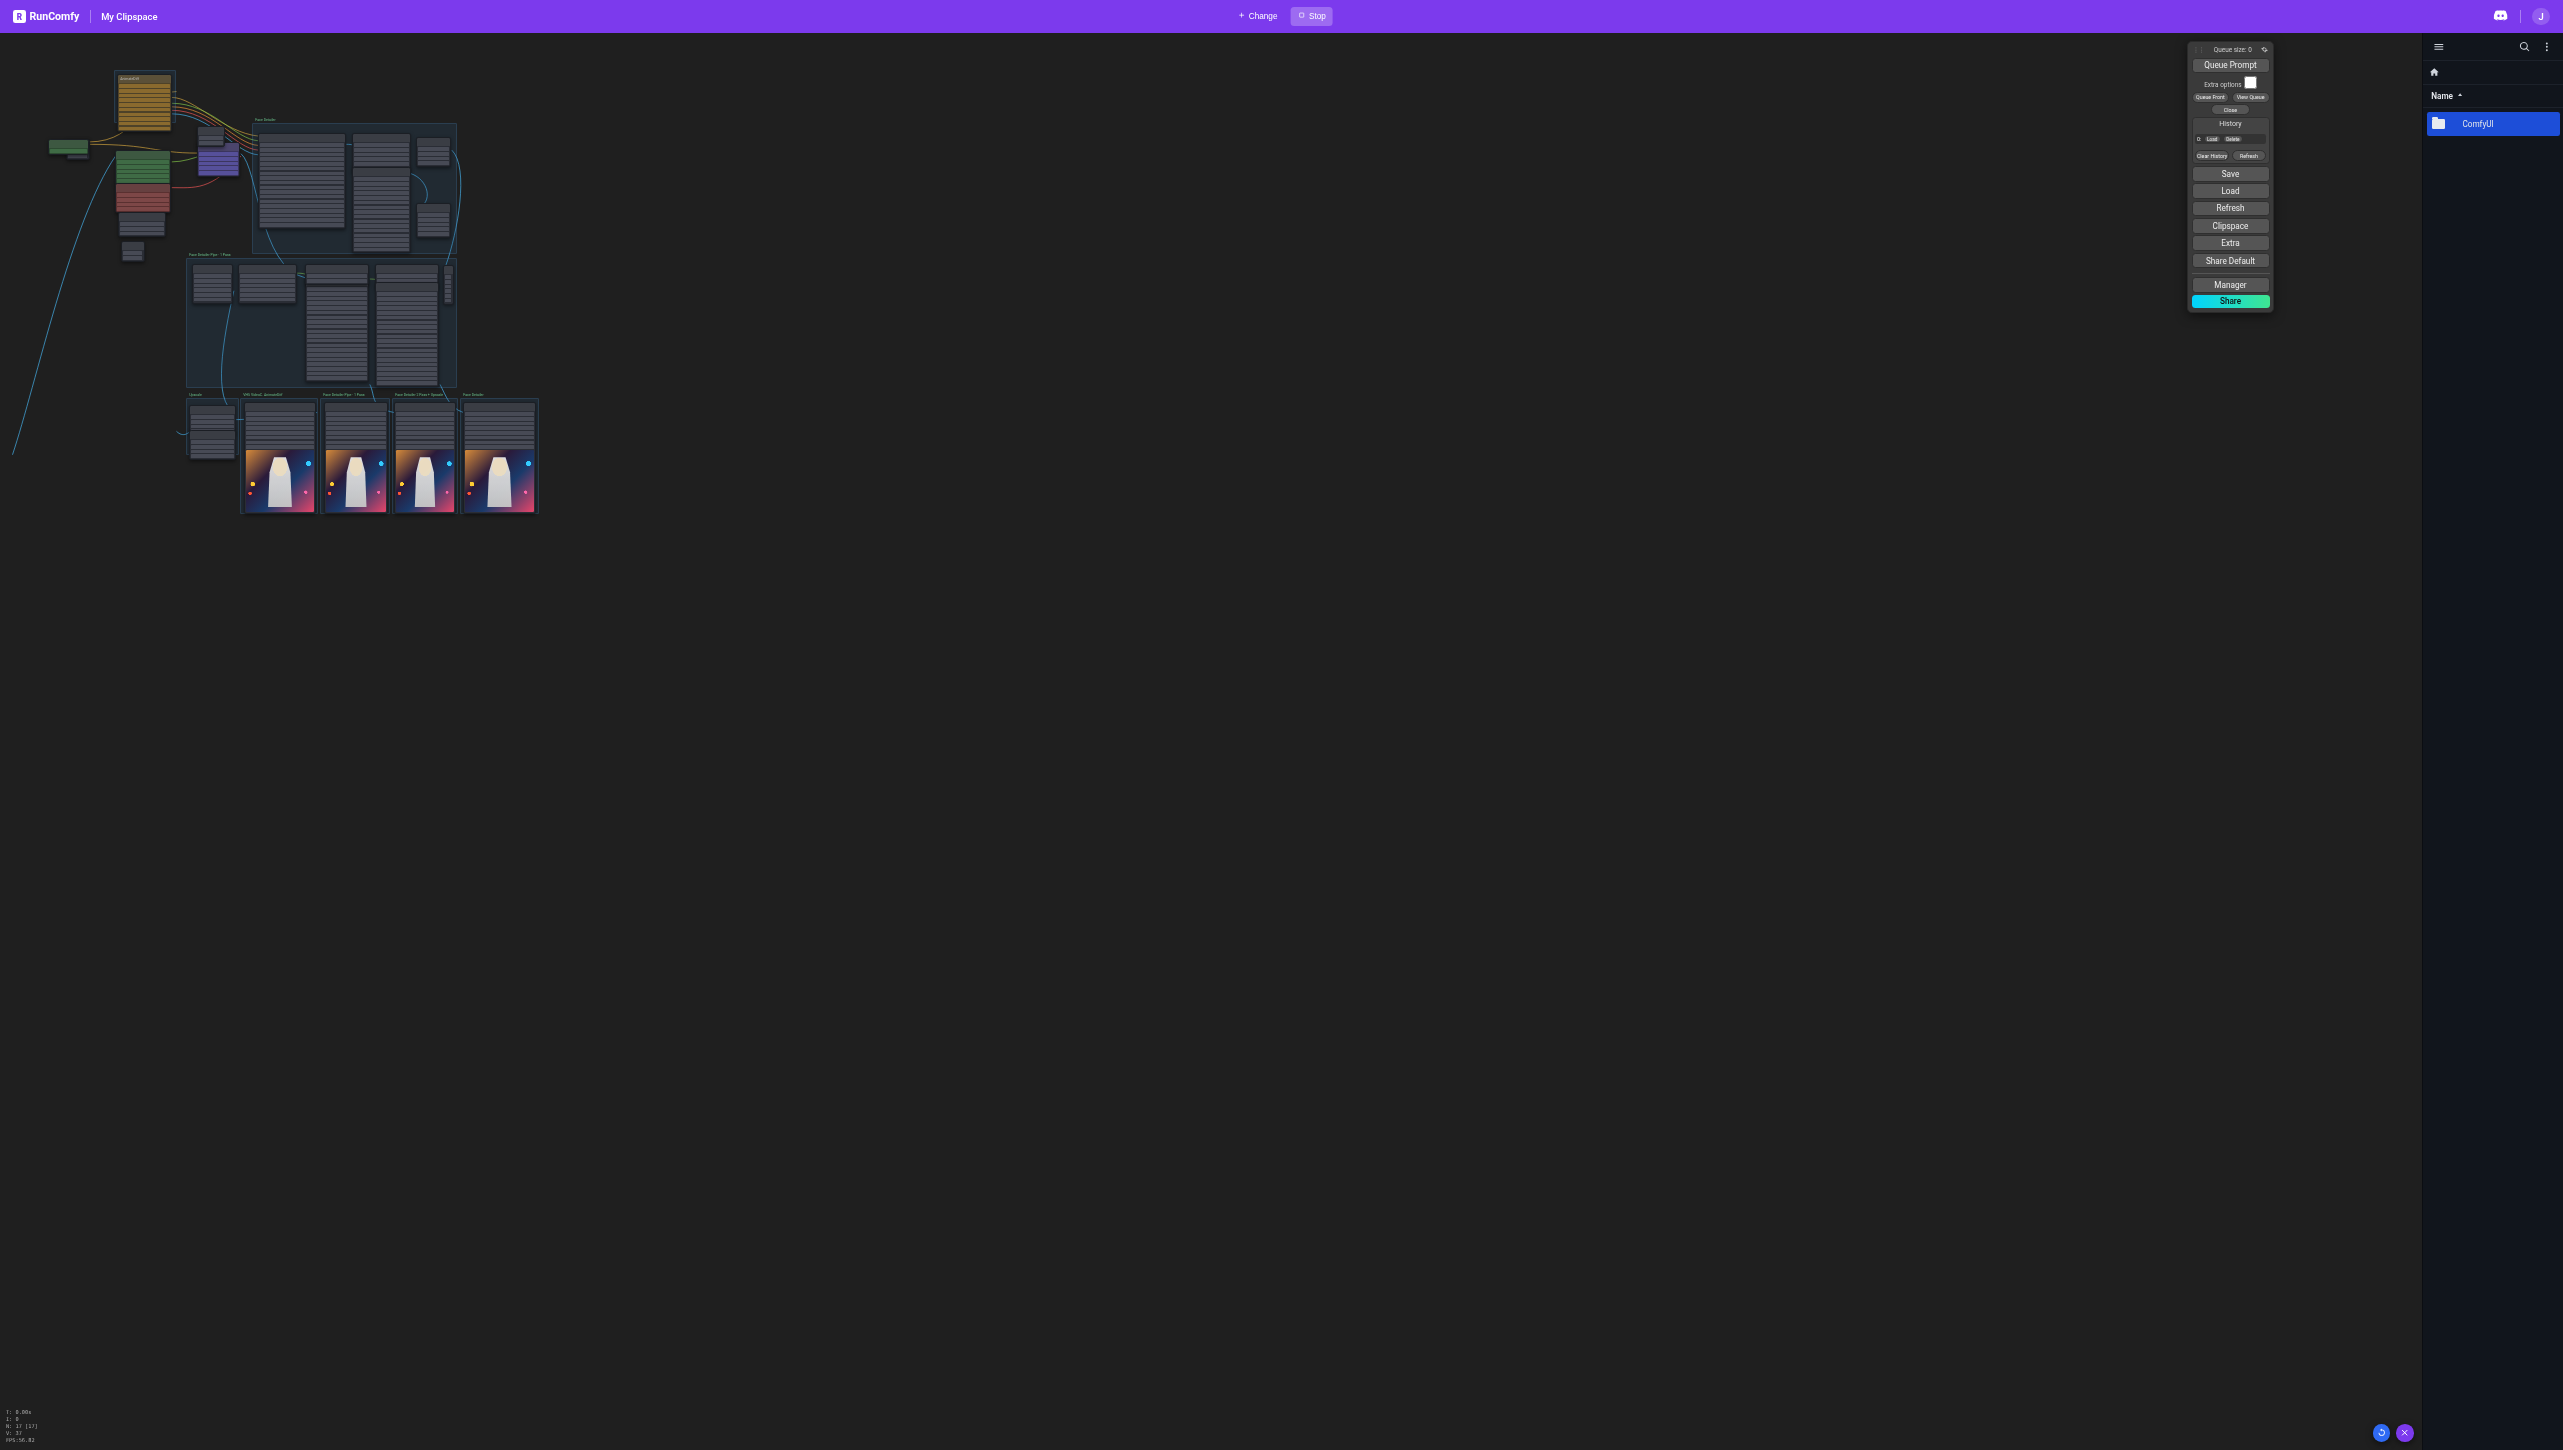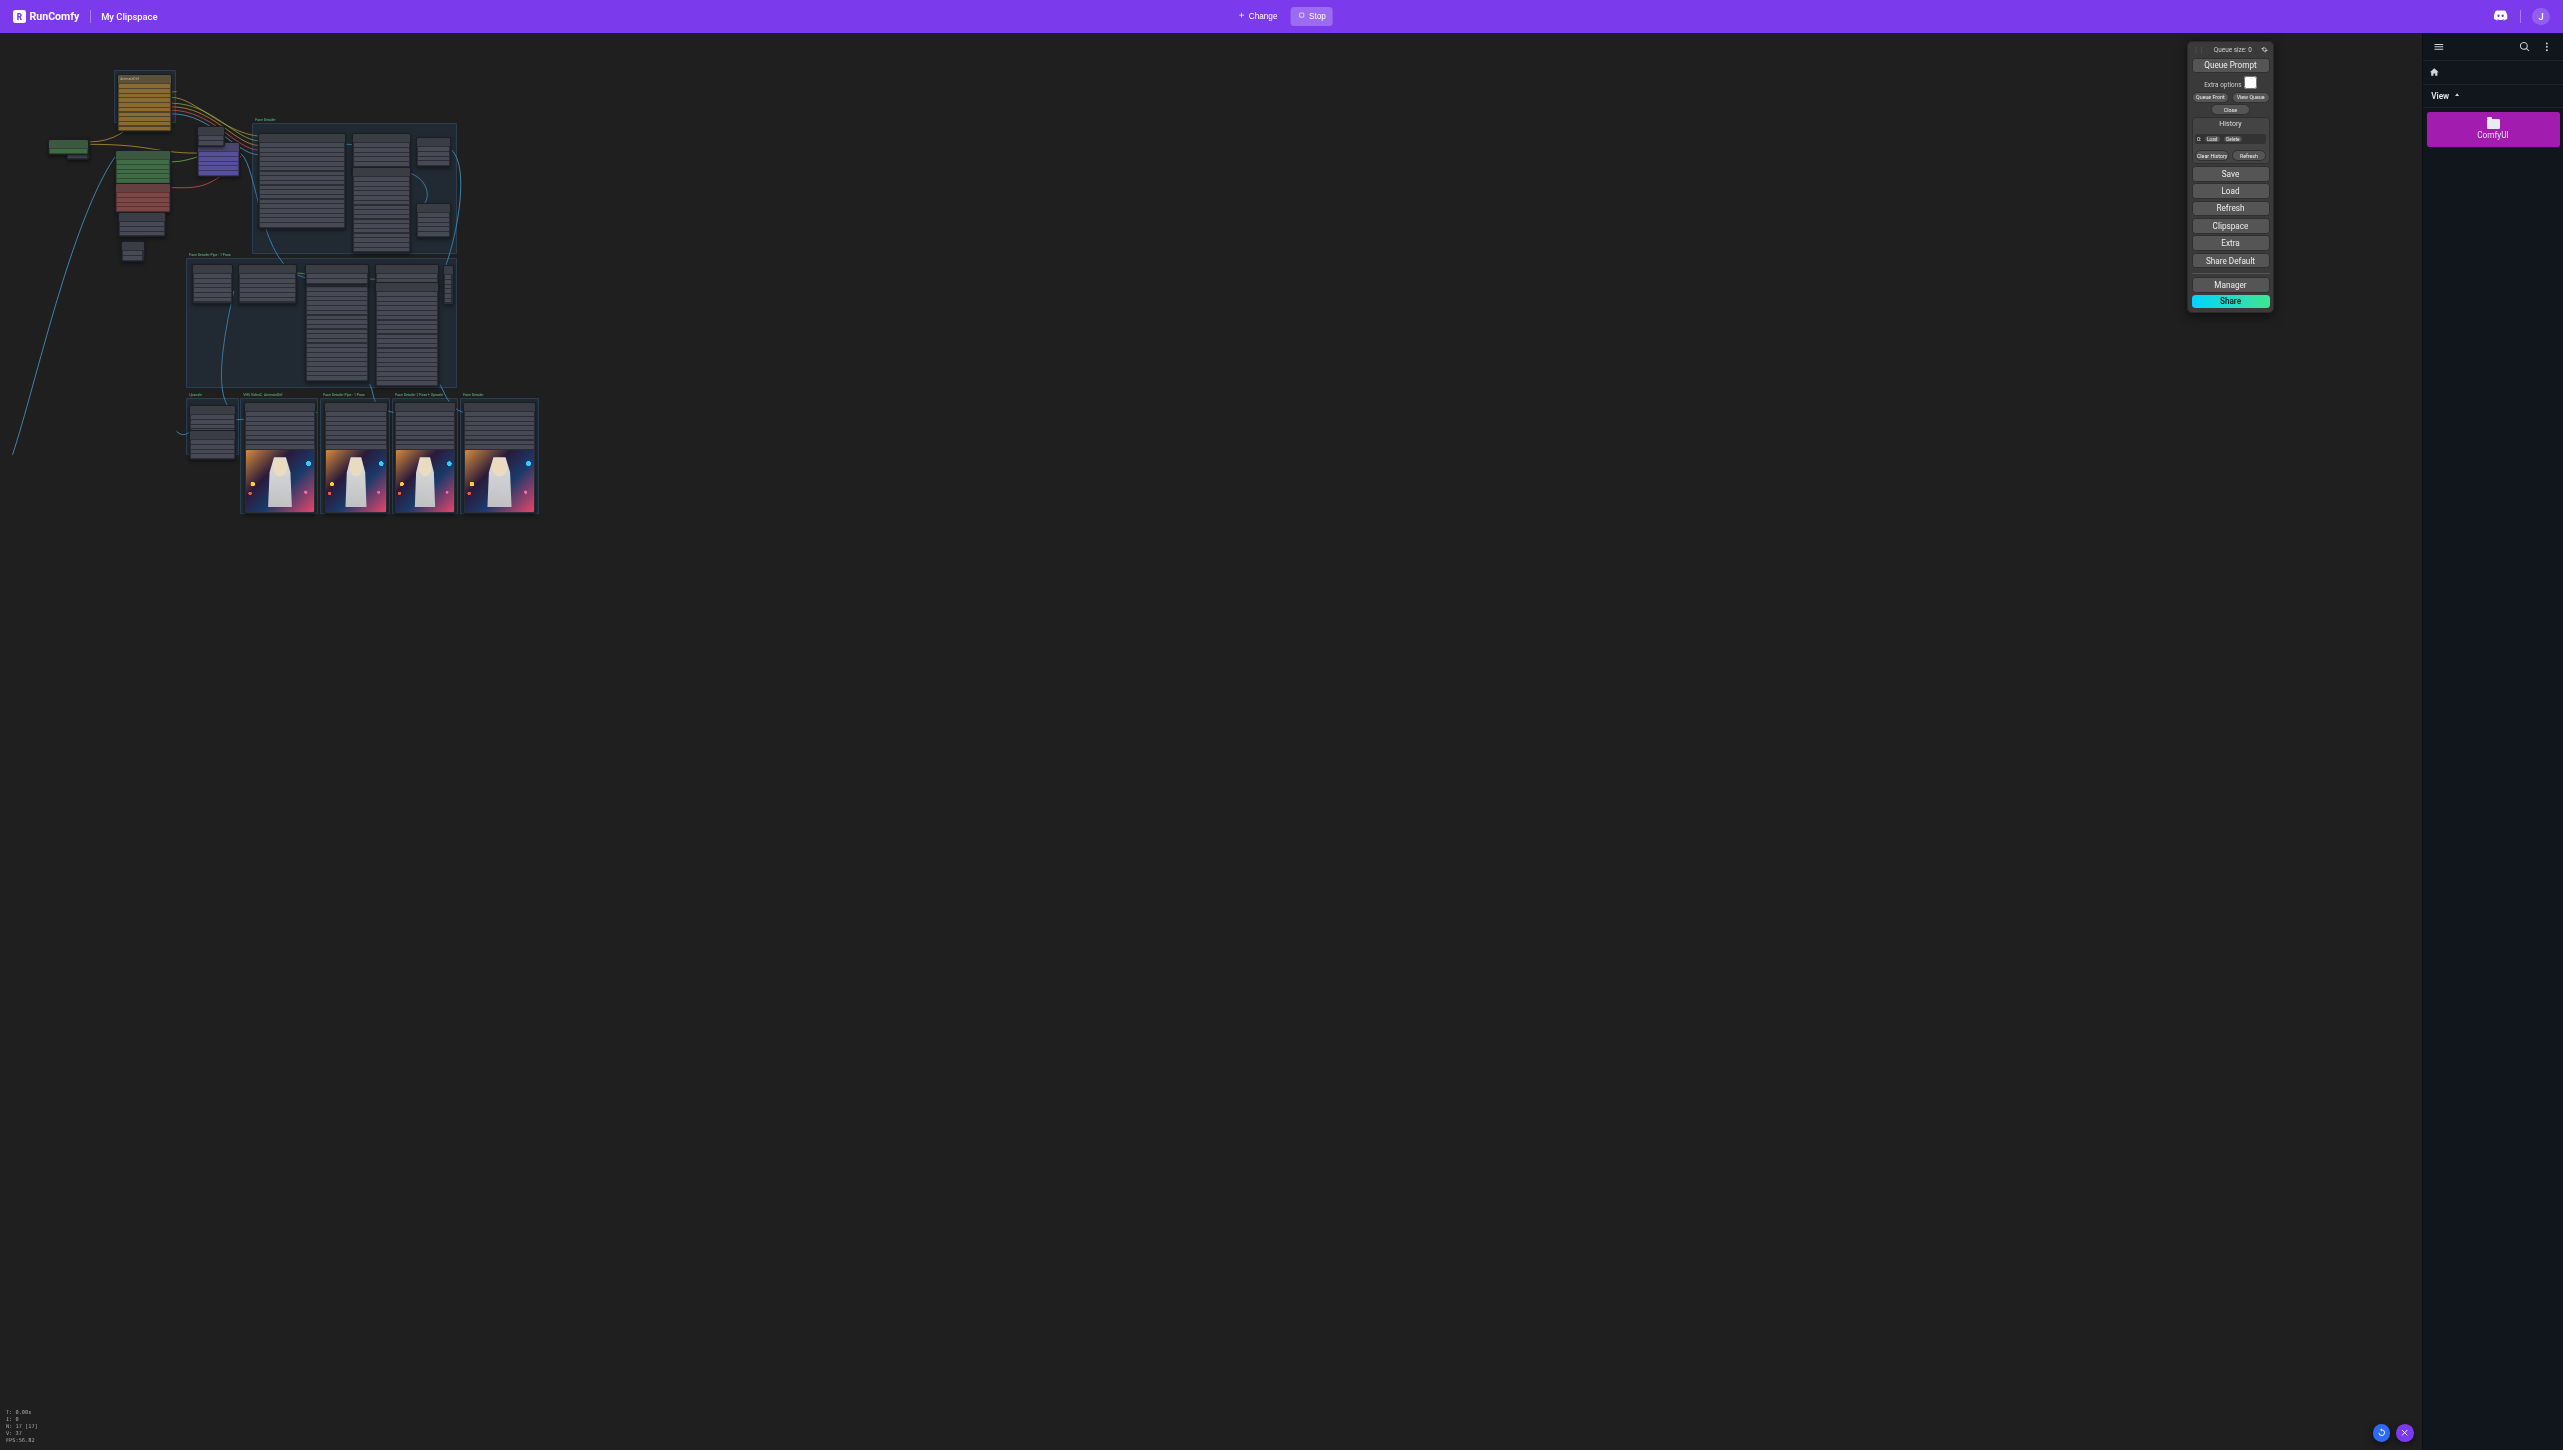--- a/index.html
+++ b/index.html
@@ -334,26 +334,25 @@
     font-weight: 600;
     color: #e3e6eb;
     gap: 3.5px;
     border-bottom: 0.6px solid #1d222b;
   }
   .fs-header-row svg { width: 8.2px; height: 8.2px; fill: #cfd4dc; }
   .fs-list { padding: 3.5px; }
   .fs-item {
     display: flex;
     align-items: center;
-    gap: 1px;
+    gap: 17px;
     padding: 7px 5.9px;
-    background: #a21caf;
+    background: #1d4ed8;
     border-radius: 2.3px;
     cursor: pointer;
-    flex-direction: column;
   }
   .folder-icon {
     width: 13px;
     height: 10.6px;
     background: #e8ebef;
     border-radius: 1.2px;
     position: relative;
   }
   .folder-icon::before {
     content: "";
@@ -895,21 +894,21 @@
             </svg>
         </div>
       </div>
     </div>
     <div class="fs-nav">
       <svg viewBox="0 0 24 24">
           <path d="M12 3 2 12h3v8h5v-5h4v5h5v-8h3z"></path>
         </svg>
     </div>
     <div class="fs-header-row">
-      <span>View</span>
+      <span>Name</span>
       <svg viewBox="0 0 24 24">
           <path d="M12 4l6 8H6z"></path>
         </svg>
     </div>
     <div class="fs-list">
       <div class="fs-item">
         <div class="folder-icon"></div>
         <div class="fs-item-label">ComfyUI</div>
       </div>
     </div>

